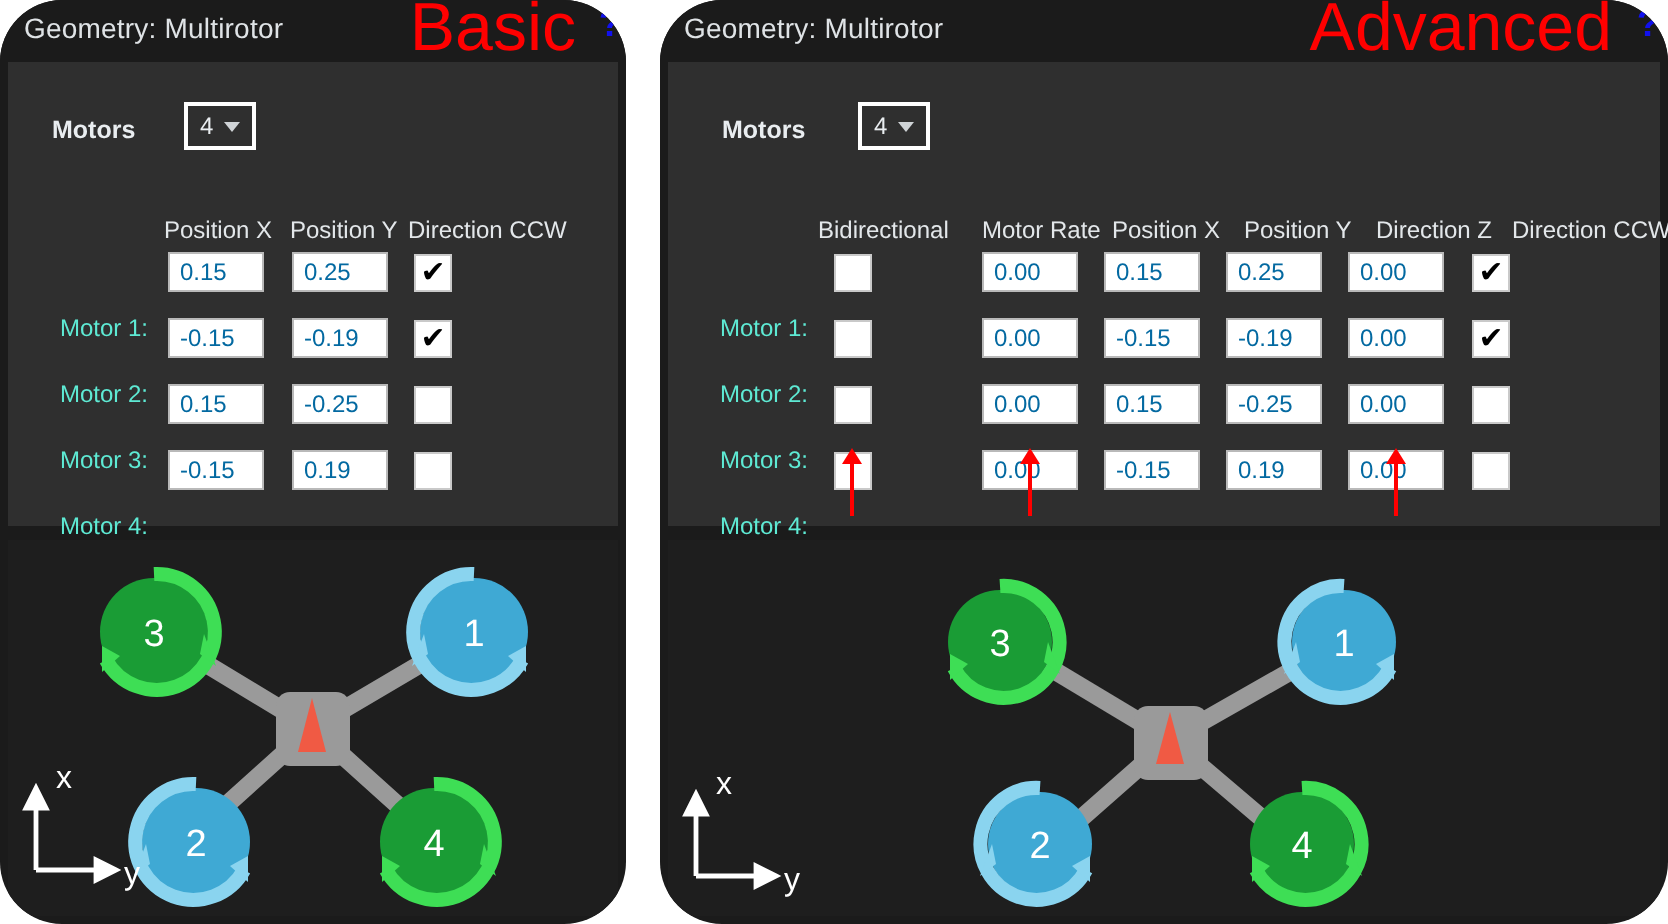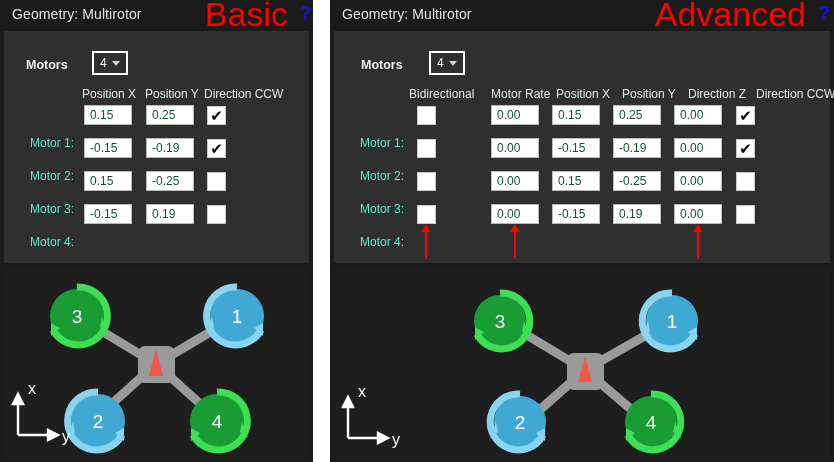--- a/index.html
+++ b/index.html
@@ -1,19 +1,19 @@
 <!DOCTYPE html>
 <html><head>
 <meta charset="utf-8">
 <style>
   html,body{margin:0;padding:0;background:#ffffff;}
   body{width:834px;height:462px;overflow:hidden;font-family:"Liberation Sans",sans-serif;}
   .stage{position:relative;width:834px;height:462px;background:#ffffff;}
 
-  .panel{position:absolute;top:0;height:462px;background:#1b1b1b;overflow:hidden;}
+  .panel{position:absolute;top:0;height:462px;background:#1b1b1b;overflow:hidden;border-radius:31px;}
   .panel.left{left:0;width:313px;}
   .panel.right{left:330px;width:504px;}
 
   
   .titlebar{position:relative;height:31px;background:#1b1b1b;}
   .titlebar .title{position:absolute;left:12px;top:6px;font-size:14px;color:#dfe3e6;letter-spacing:.1px;}
   .titlebar .mode{position:absolute;top:-5px;font-size:34px;font-weight:400;color:#ff0000;letter-spacing:0px;}
   .panel.left .titlebar .mode{right:25px;}
   .panel.right .titlebar .mode{right:28px;}
   .titlebar .help{position:absolute;top:2px;font-size:19px;color:#1111ee;font-weight:600;}
@@ -28,26 +28,26 @@
   .panel.left .motors-label{left:22px;}
   .panel.right .motors-label{left:27px;}
   .motors-select{position:absolute;top:0;width:36px;height:24px;border:2px solid #ffffff;background:#2f2f2f;
       color:#e9edf0;font-size:12px;display:flex;align-items:center;gap:5px;padding-left:6px;box-sizing:border-box;}
   .panel.left .motors-select{left:88px;}
   .panel.right .motors-select{left:95px;}
   .caret{width:0;height:0;border-left:4px solid transparent;border-right:4px solid transparent;border-top:5px solid #cfd3d6;}
 
   
   .tbl{position:absolute;top:56px;left:0;width:100%;}
-  .hdr{position:relative;height:18px;}
+  .hdr{position:relative;height:18px;margin-top:21px;}
   .hdr span{position:absolute;top:0;font-size:12px;color:#e3e7ea;white-space:nowrap;}
   .rowline{position:relative;height:33px;}
   .rowline .rlabel{position:absolute;top:7px;font-size:12px;color:#5eead4;white-space:nowrap;margin-top:24px;}
   .cellbox{position:absolute;top:0;height:20px;background:#ffffff;border:1px solid #b9b9b9;box-sizing:border-box;
-      font-size:12px;color:#14532d;display:flex;align-items:center;padding-left:5px;}
+      font-size:12px;color:#0369a1;display:flex;align-items:center;padding-left:5px;}
   .chk{position:absolute;top:1px;width:19px;height:19px;background:#ffffff;border:1px solid #c9c9c9;box-sizing:border-box;
       display:flex;align-items:center;justify-content:center;font-size:15px;color:#000;line-height:1;}
   .chk.off{color:transparent;}
 
   
   .arrow{position:absolute;width:2px;background:#ff0000;}
   .arrowhead{position:absolute;width:0;height:0;border-left:5px solid transparent;border-right:5px solid transparent;border-bottom:8px solid #ff0000;}
 
   
   .diagram{position:absolute;left:4px;bottom:4px;background:#1e1e1e;}

